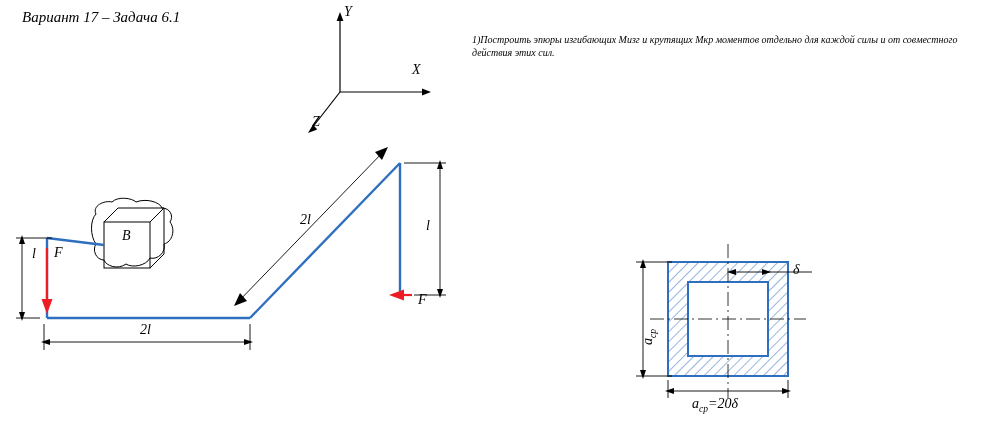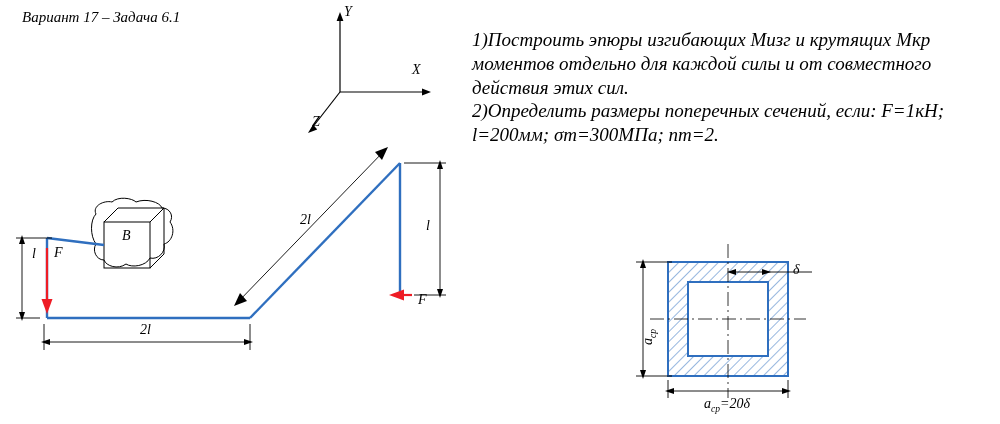--- a/index.html
+++ b/index.html
@@ -34,22 +34,22 @@
     white-space: nowrap;
     line-height: 1.25;
   }
   #title {
     left: 22px;
     top: 8px;
     font-size: 15px;
   }
   #tasks {
     left: 472px;
-    top: 28px;
-    font-size: 19px;
+    top: 34px;
+    font-size: 10px;
     width: 520px;
     white-space: normal;
     font-family: Liberation Serif, serif;
   }
   #tasks div { margin-bottom: 0px; }
   .lbl {
     position: absolute;
     font-family: "Liberation Serif", serif;
     font-style: italic;
     font-size: 14px;
@@ -63,21 +63,20 @@
 </style>
 </head>
 <body>
 
 <div class="page">
 
   <div class="txt" id="title">Вариант 17 – Задача 6.1</div>
 
   <div class="txt" id="tasks">
     <div>1)Построить эпюры изгибающих Мизг и крутящих Мкр моментов отдельно для каждой силы и от совместного действия этих сил.</div>
-    <div>2)Определить размеры поперечных сечений, если: F=1кН; l=200мм;  σт=300МПа;  nт=2.</div>
   </div>
 
   <svg class="layer" viewBox="0 0 1000 424">
 
     <g stroke="#000" stroke-width="1.2" fill="none">
 
       <line x1="340" y1="92" x2="340" y2="18"></line>
       <polygon points="340,12 336.6,21 343.4,21" fill="#000" stroke="none"></polygon>
 
       <line x1="340" y1="92" x2="425" y2="92"></line>
@@ -207,17 +206,17 @@
   <div class="lbl" style="left:140px; top:322px;">2l</div>
   <div class="lbl" style="left:300px; top:212px;">2l</div>
   <div class="lbl" style="left:426px; top:218px;">l</div>
 
   <div class="lbl" style="left:793px; top:262px;">δ</div>
 
   <div class="lbl vert" style="left:640px; top:345px;">
     <span>a</span><sub>ср</sub>
   </div>
 
-  <div class="lbl" style="left:692px; top:396px;margin-left:12px;">
+  <div class="lbl" style="left:692px; top:396px;">
     <span>a</span><sub>ср</sub><span>=20δ</span>
   </div>
 
 </div>
 
 </body></html>

